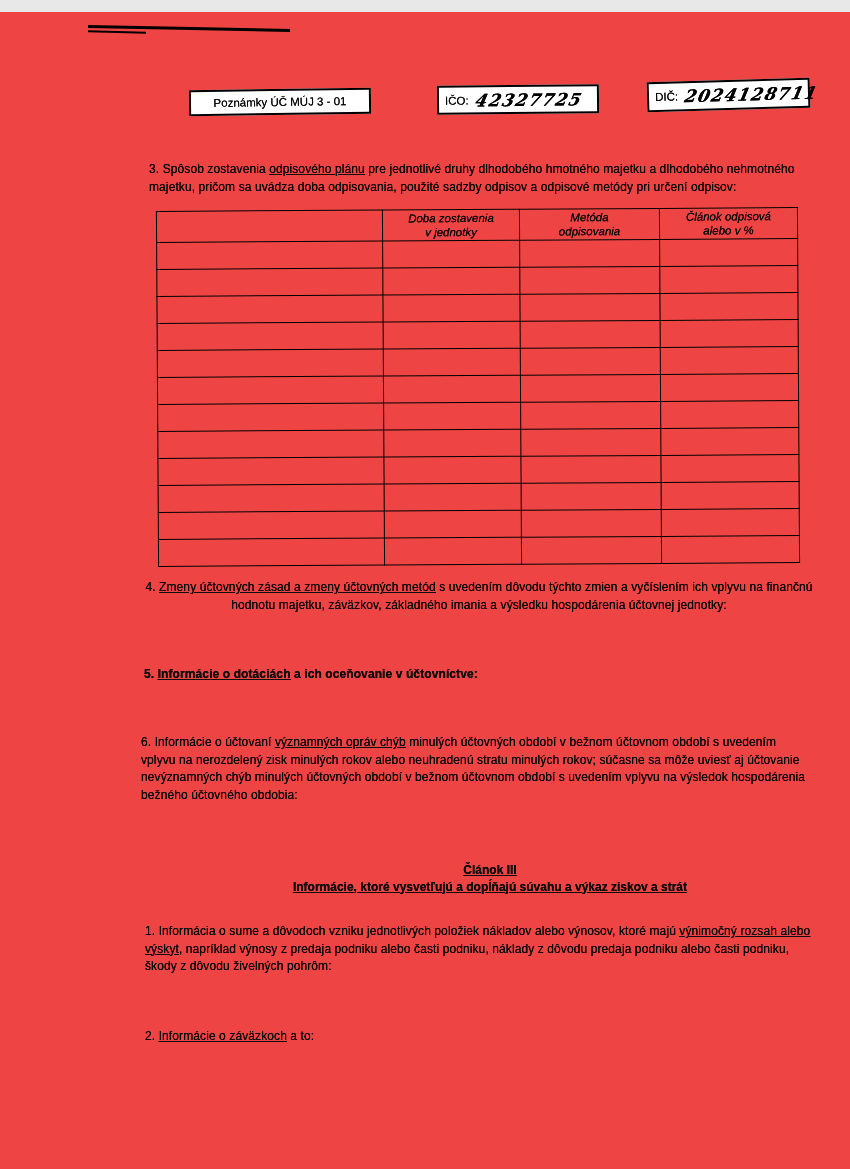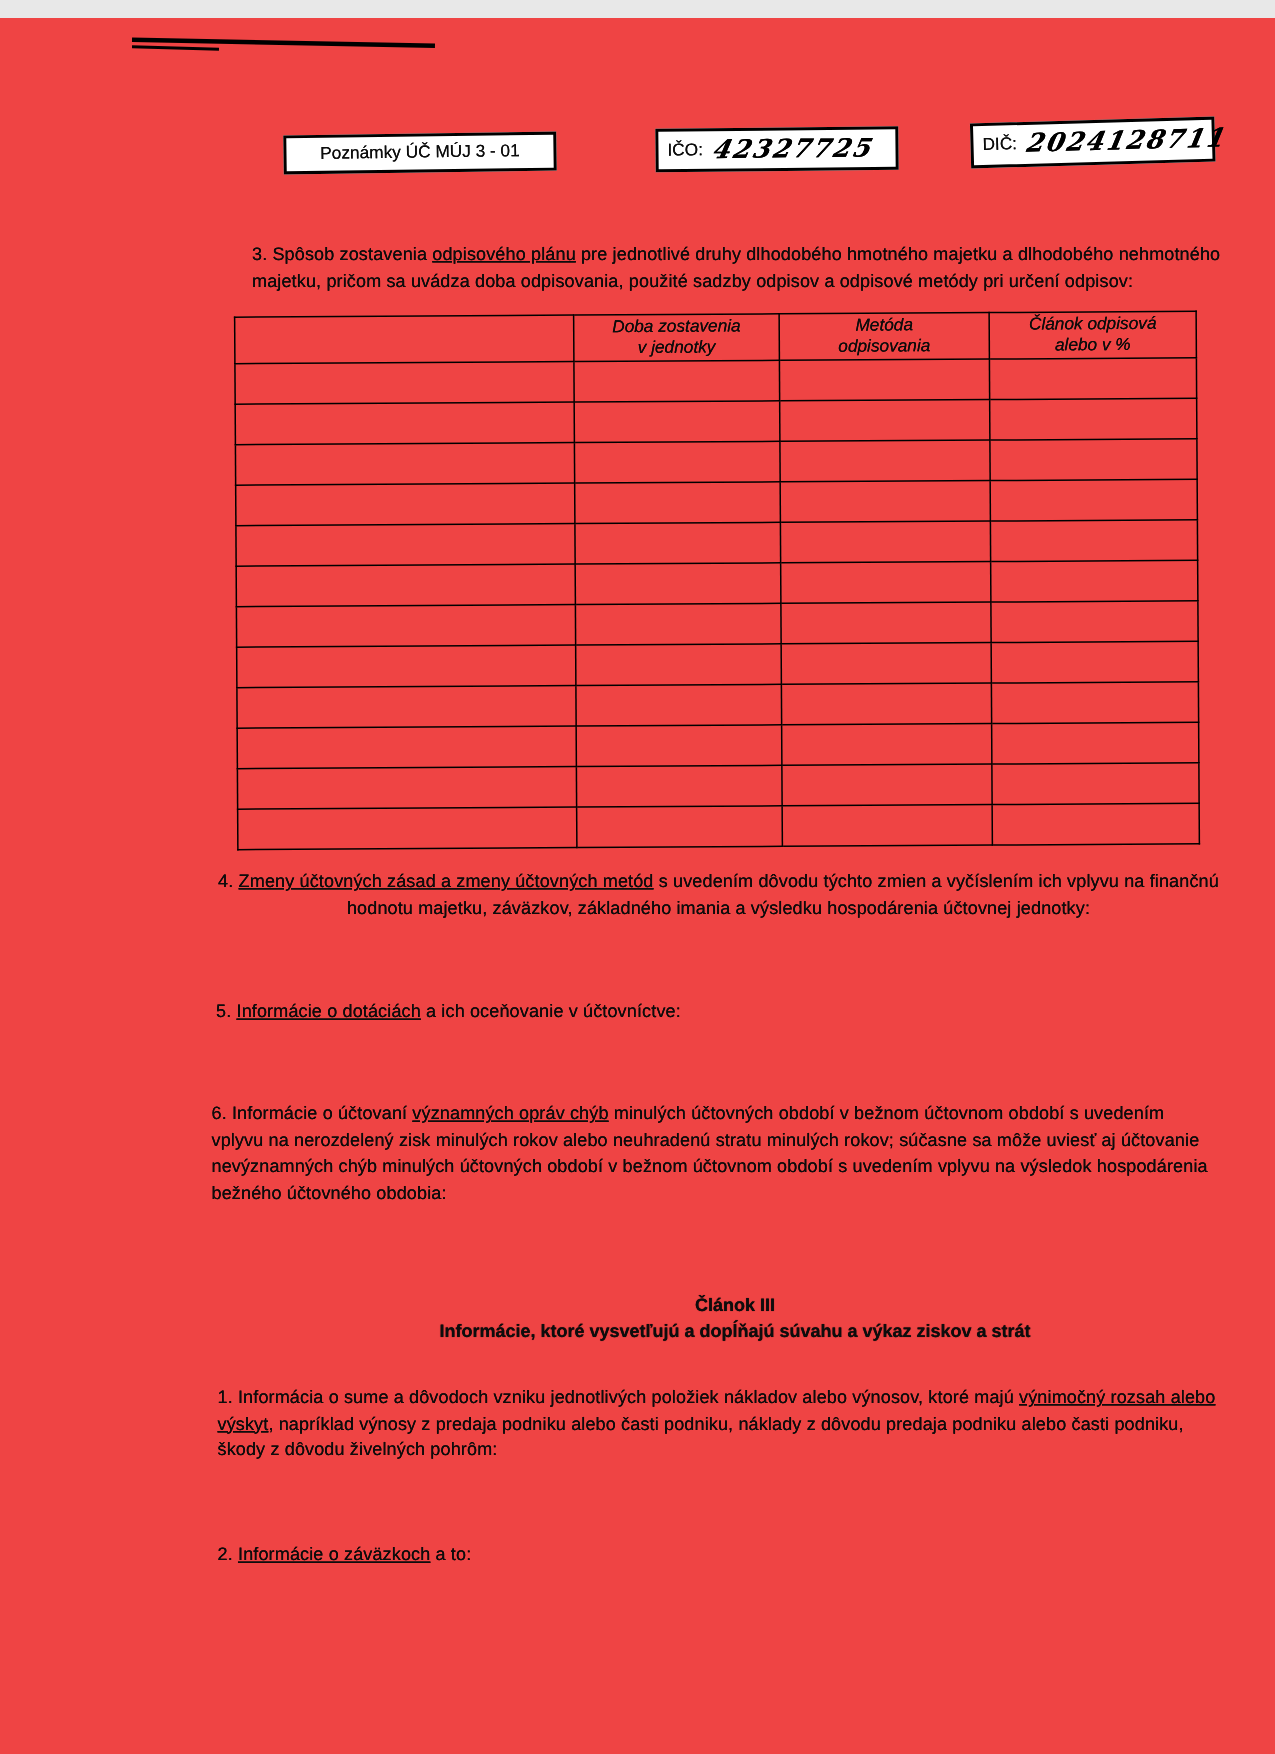--- a/index.html
+++ b/index.html
@@ -77,20 +77,21 @@
   }
 
   .center-head{
     position:absolute;
     left:150px;top:850px;width:680px;
     text-align:center;
     font-weight:bold;
     font-size:12px;
     line-height:16.5px;
     text-shadow:0 0 .5px #000;
+    text-decoration:underline;
   }
 </style>
 </head>
 <body>
 
 <div class="page">
 
   <div class="artifact a1"></div>
   <div class="artifact a2"></div>
 
@@ -99,21 +100,21 @@
   </div>
   <div class="hbox ico">
     <span>IČO:</span>
     <span class="hand">42327725</span>
   </div>
   <div class="hbox dic">
     <span>DIČ:</span>
     <span class="hand">2024128711</span>
   </div>
 
-  <div class="txt" style="left:168px;top:149px;width:655px;"><span>3. Spôsob zostavenia </span><span class="u">odpisového plánu</span><span> pre jednotlivé druhy dlhodobého hmotného majetku a dlhodobého nehmotného majetku, pričom sa uvádza doba odpisovania, použité sadzby odpisov a odpisové metódy pri určení odpisov:</span></div>
+  <div class="txt" style="left:149px;top:149px;width:655px;"><span>3. Spôsob zostavenia </span><span class="u">odpisového plánu</span><span> pre jednotlivé druhy dlhodobého hmotného majetku a dlhodobého nehmotného majetku, pričom sa uvádza doba odpisovania, použité sadzby odpisov a odpisové metódy pri určení odpisov:</span></div>
 
   <table class="dep">
     <colgroup>
         <col style="width: 226px;">
         <col style="width: 137px;">
         <col style="width: 140px;">
         <col style="width: 138px;">
       </colgroup>
     <thead>
       <tr>
@@ -206,21 +207,21 @@
           <td></td>
           <td></td>
           <td></td>
           <td></td>
         </tr>
       </tbody>
   </table>
 
   <div class="txt" style="left:145px;top:567px;width:668px;text-align:center;"><span>4. </span><span class="u">Zmeny účtovných zásad a zmeny účtovných metód</span><span> s uvedením dôvodu týchto zmien a vyčíslením ich vplyvu na finančnú hodnotu majetku, záväzkov, základného imania a výsledku hospodárenia účtovnej jednotky:</span></div>
 
-  <div class="txt" style="left:144px;top:654px;width:668px;"><span>5. </span><span class="u">Informácie o dotáciách</span><span> a ich oceňovanie v účtovníctve:</span></div>
+  <div class="txt" style="left:144px;top:654px;width:668px;font-weight:bold;"><span>5. </span><span class="u">Informácie o dotáciách</span><span> a ich oceňovanie v účtovníctve:</span></div>
 
   <div class="txt" style="left:141px;top:722px;width:670px;"><span>6. Informácie o účtovaní </span><span class="u">významných opráv chýb</span><span> minulých účtovných období v bežnom účtovnom období s uvedením vplyvu na nerozdelený zisk minulých rokov alebo neuhradenú stratu minulých rokov; súčasne sa môže uviesť aj účtovanie nevýznamných chýb minulých účtovných období v bežnom účtovnom období s uvedením vplyvu na výsledok hospodárenia bežného účtovného obdobia:</span></div>
 
   <div class="center-head">
     <div>Článok III</div>
     <div>Informácie, ktoré vysvetľujú a dopĺňajú súvahu a výkaz ziskov a strát</div>
   </div>
 
   <div class="txt" style="left:145px;top:911px;width:668px;"><span>1. Informácia o sume a dôvodoch vzniku jednotlivých položiek </span><span class="b">nákladov alebo výnosov</span><span>, ktoré majú </span><span class="u">výnimočný rozsah alebo výskyt</span><span>, napríklad výnosy z predaja podniku alebo časti podniku, náklady z dôvodu predaja podniku alebo časti podniku, škody z dôvodu živelných pohrôm:</span></div>
 

